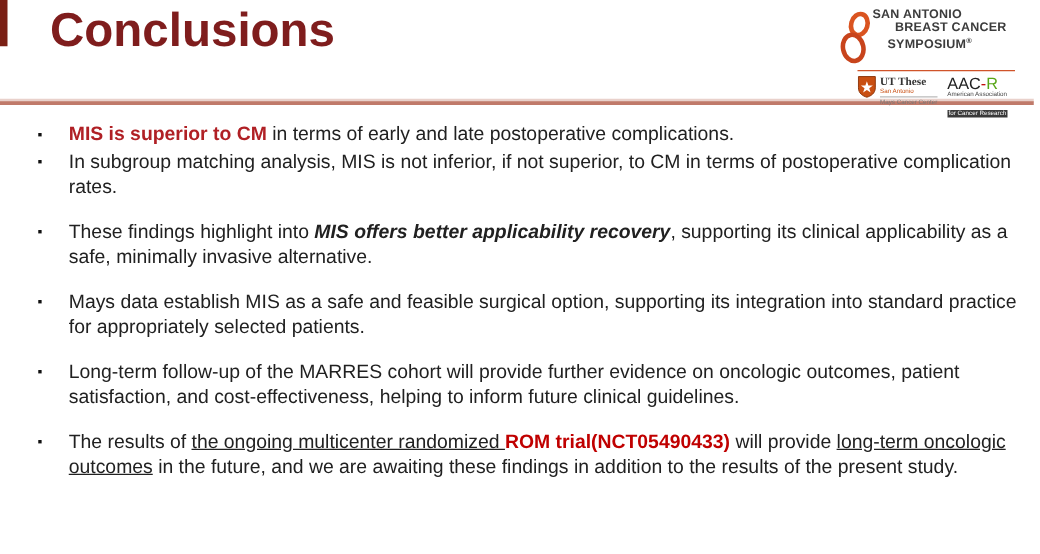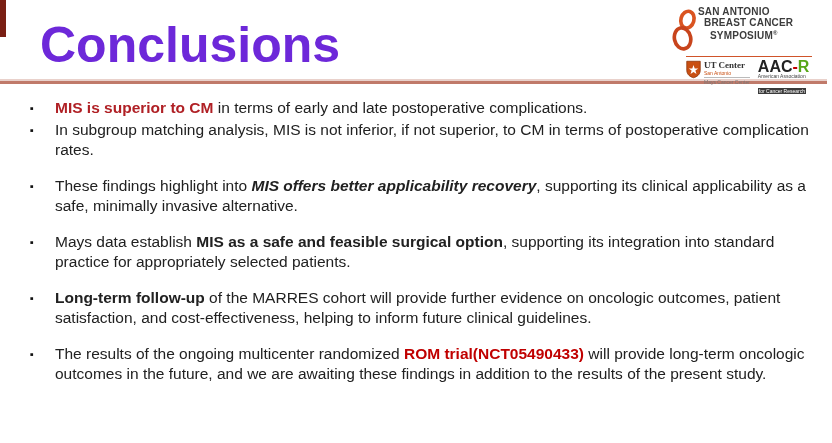--- a/index.html
+++ b/index.html
@@ -18,50 +18,50 @@
     background:#ffffff;
     position:relative;
     overflow:hidden;
     color:var(--text);
   }
   .corner-bar{
     position:absolute;left:0;top:0;width:6px;height:37px;
     background:var(--corner-bar);
   }
   .title{
-    position:absolute;left:40px;top:16px;
-    font-size:50px;font-weight:bold;color:#6d28d9;
+    position:absolute;left:40px;top:4px;
+    font-size:38px;font-weight:bold;color:#7f1d1d;
     letter-spacing:0px;
   }
   .accent-line{
     position:absolute;left:0;top:81px;width:827px;height:3px;
     background:var(--accent-line);
     box-shadow:0 -2px 0 rgba(192,122,106,.35);
   }
   
   .logo{
     position:absolute;right:20px;top:6px;width:140px;
   }
   .logo-top{display:flex;align-items:flex-start;}
   .ribbon{width:26px;height:46px;flex:0 0 26px;margin-top:2px;}
   .sabcs{font-size:10px;line-height:11px;font-weight:bold;color:#3C3C3C;letter-spacing:.2px;}
-  .sabcs .l2{margin-left:6px;}
+  .sabcs .l2{margin-left:18px;}
   .sabcs .l3{margin-left:12px;}
   .sabcs sup{font-size:6px;}
   .logo-bottom{
     display:flex;gap:8px;margin-top:2px;margin-left:14px;
     border-top:1px solid #D0542A;padding-top:3px;
   }
   .ut{display:flex;gap:3px;}
   .ut-shield{width:15px;height:19px;flex:0 0 15px;}
   .ut-text .ut-name{font-family:"Liberation Serif",serif;font-size:9px;font-weight:bold;color:#333;}
   .ut-text .ut-sub1{font-size:5px;color:var(--ut-orange);}
   .ut-text .ut-sub2{font-size:5px;color:#777;border-top:1px solid #bbb;margin-top:1px;padding-top:1px;}
   .aacr{text-align:left;}
-  .aacr-word{font-size:16px;font-weight:bold;color:#222;letter-spacing:0;line-height:13px;}
+  .aacr-word{font-size:13px;font-weight:normal;color:#222;letter-spacing:0;line-height:13px;}
   .aacr-word .dash{color:#C00000;}
   .aacr-word .r{color:var(--aacr-green);}
   .aacr-sub1{font-size:5px;color:#444;}
   .aacr-sub2{font-size:5px;color:#fff;background:#3a3a3a;display:inline-block;padding:0 1px;}
   
   .content{
     position:absolute;left:28px;top:98px;right:18px;
   }
   .bullet{
     display:flex;
@@ -70,22 +70,22 @@
   }
   .bullet:first-child{margin-bottom:1px;}
   .marker{
     flex:0 0 27px;font-size:11px;line-height:20.5px;color:#111;
     padding-left:2px;
   }
   .runs{flex:1;}
   .run.normal{}
   .run.red-bold-italic{color:var(--red-emphasis);font-weight:bold;}
   .run.bold-italic{font-weight:bold;font-style:italic;}
-  .run.bold{font-weight:bold;}
-  .run.underline{}
+  .run.bold{font-weight:normal;}
+  .run.underline{text-decoration:underline;}
   .run.red-bold{color:var(--red-trial);font-weight:bold;}
 </style>
 </head>
 <body>
 
 <div class="corner-bar"></div>
 
 <h1 class="title">Conclusions</h1>
 
 <div class="accent-line"></div>
@@ -102,21 +102,21 @@
       <div class="l3"><span>SYMPOSIUM</span><sup>®</sup></div>
     </div>
   </div>
   <div class="logo-bottom">
     <div class="ut">
       <svg class="ut-shield" viewBox="0 0 20 24">
         <path d="M1 1 h18 v12 c0 6 -5 9 -9 10 c-4 -1 -9 -4 -9 -10 Z" fill="#C94F12" stroke="#8a3208" stroke-width="1"></path>
         <polygon points="10,6 11.6,10.6 16.4,10.6 12.5,13.4 14,18 10,15.2 6,18 7.5,13.4 3.6,10.6 8.4,10.6" fill="#ffffff"></polygon>
       </svg>
       <div class="ut-text">
-        <div class="ut-name">UT Center</div>
+        <div class="ut-name">UT These</div>
         <div class="ut-sub1">San Antonio</div>
         <div class="ut-sub2">Mays Cancer Center</div>
       </div>
     </div>
     <div class="aacr">
       <div class="aacr-word"><span>AAC</span><span class="dash">-</span><span class="r">R</span></div>
       <div class="aacr-sub1">American Association</div>
       <div class="aacr-sub2">for Cancer Research</div>
     </div>
   </div>

